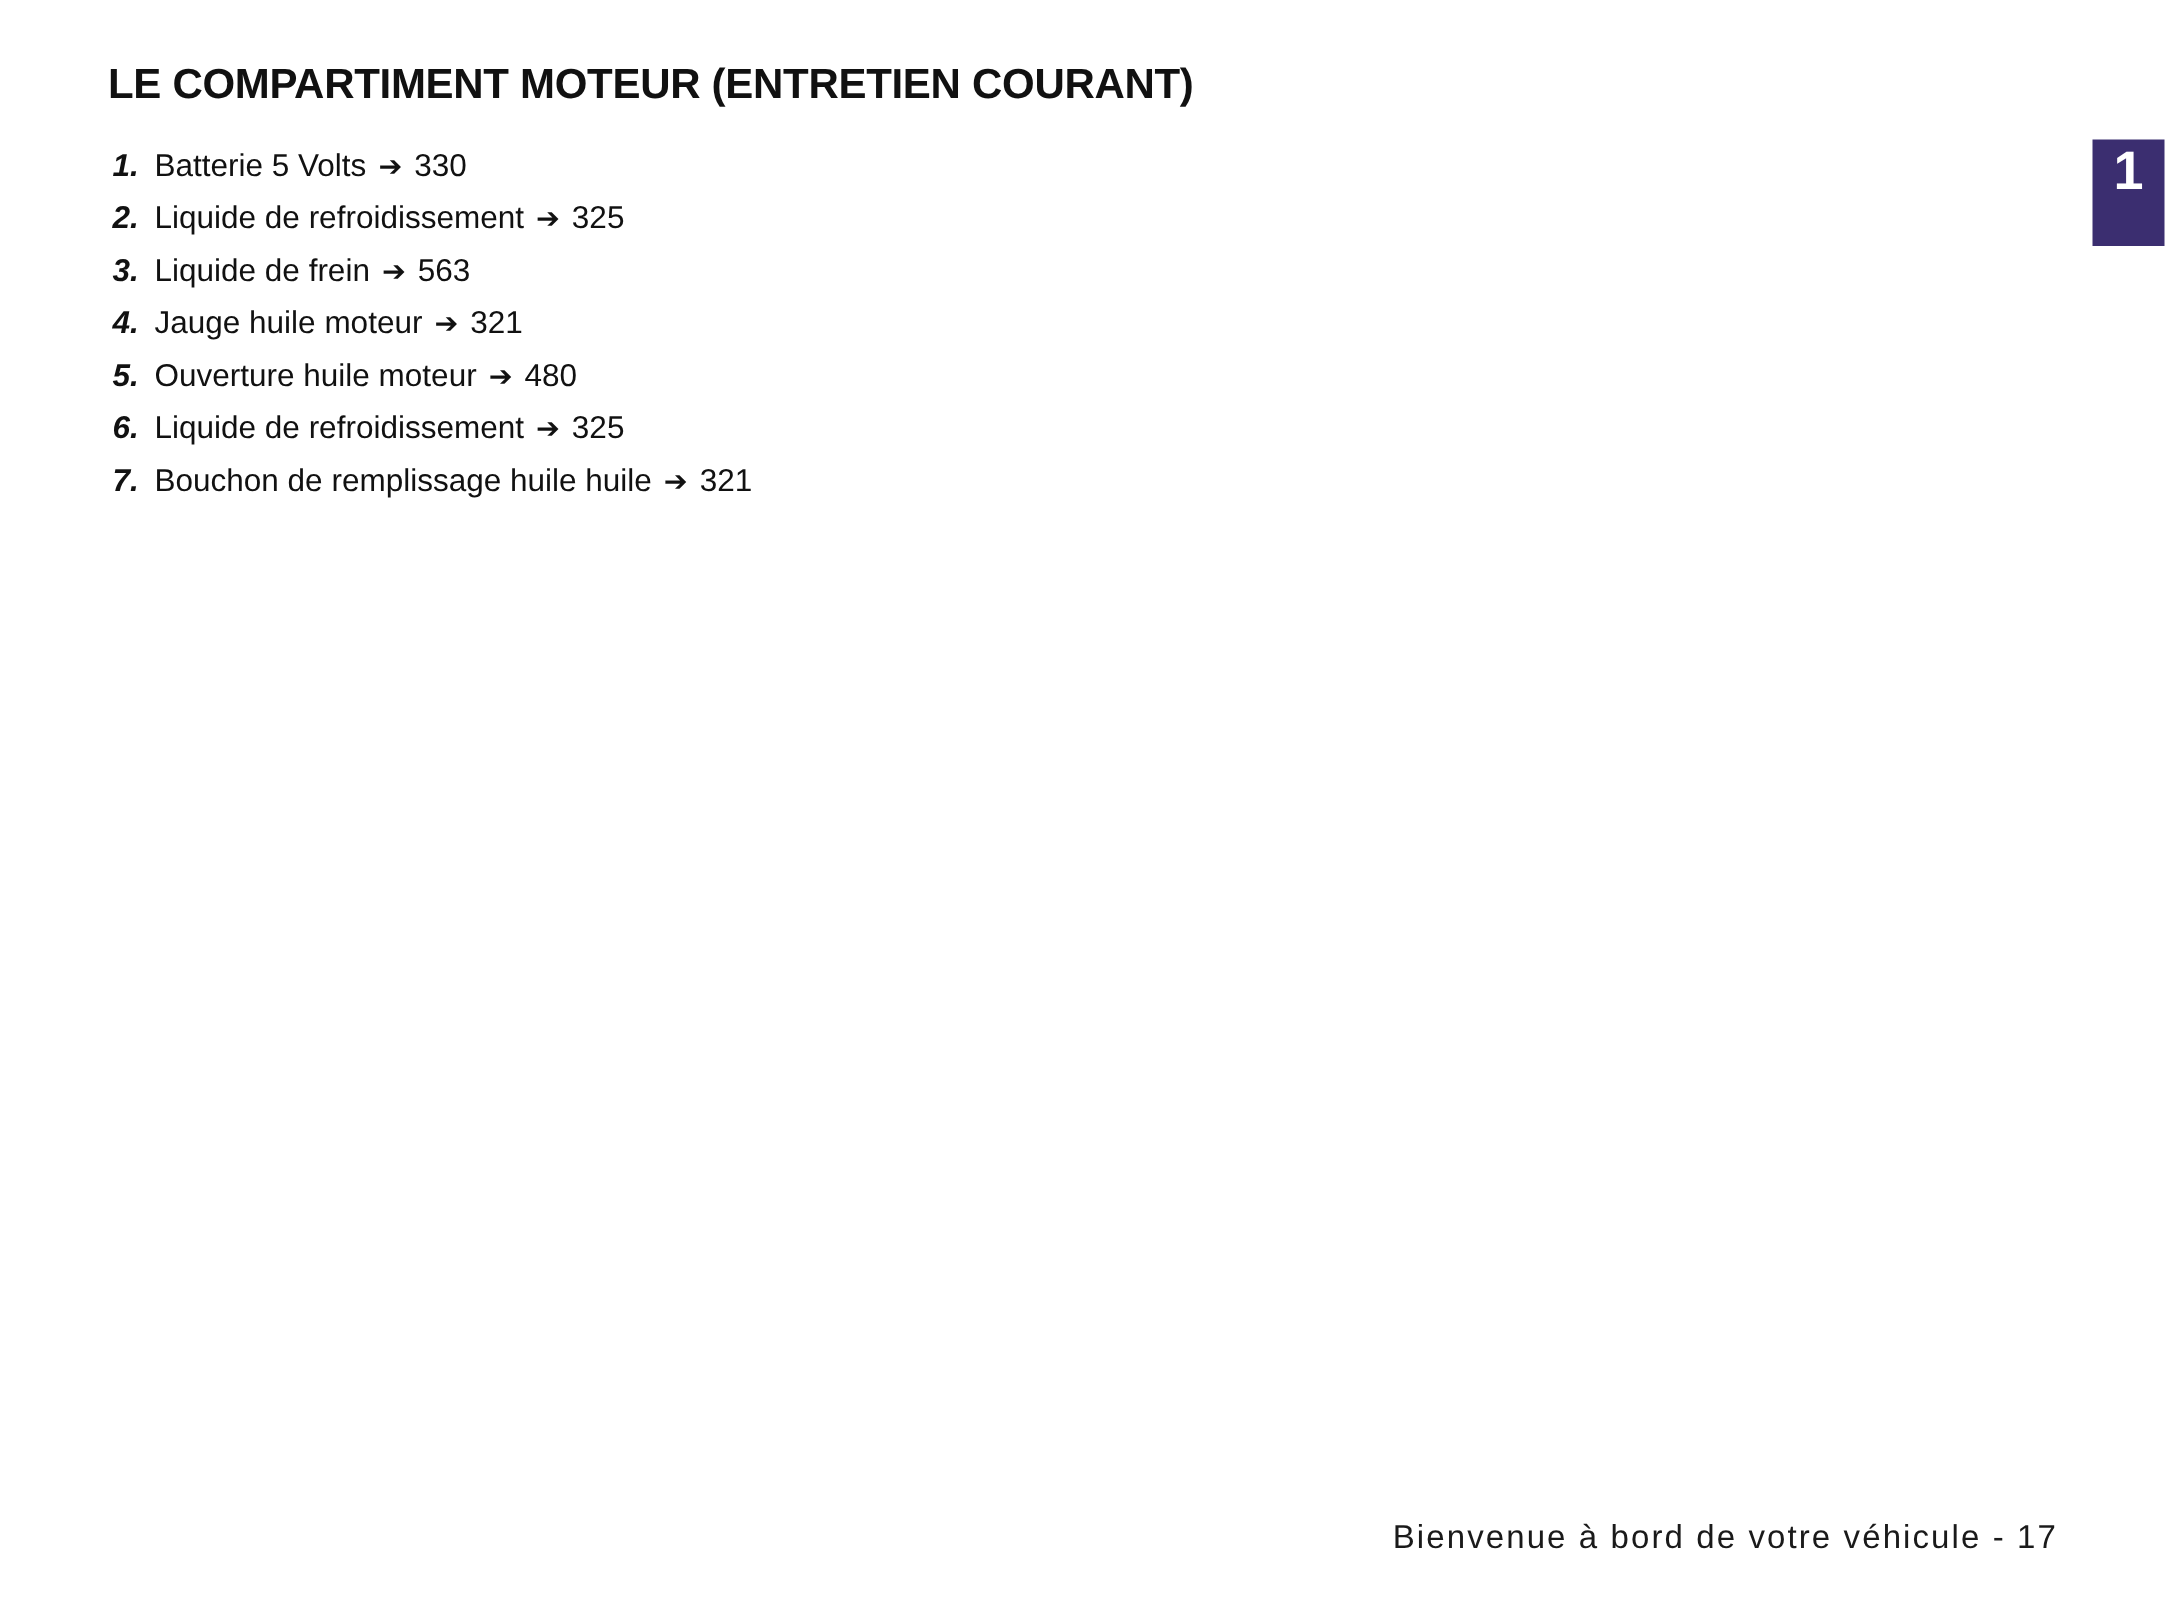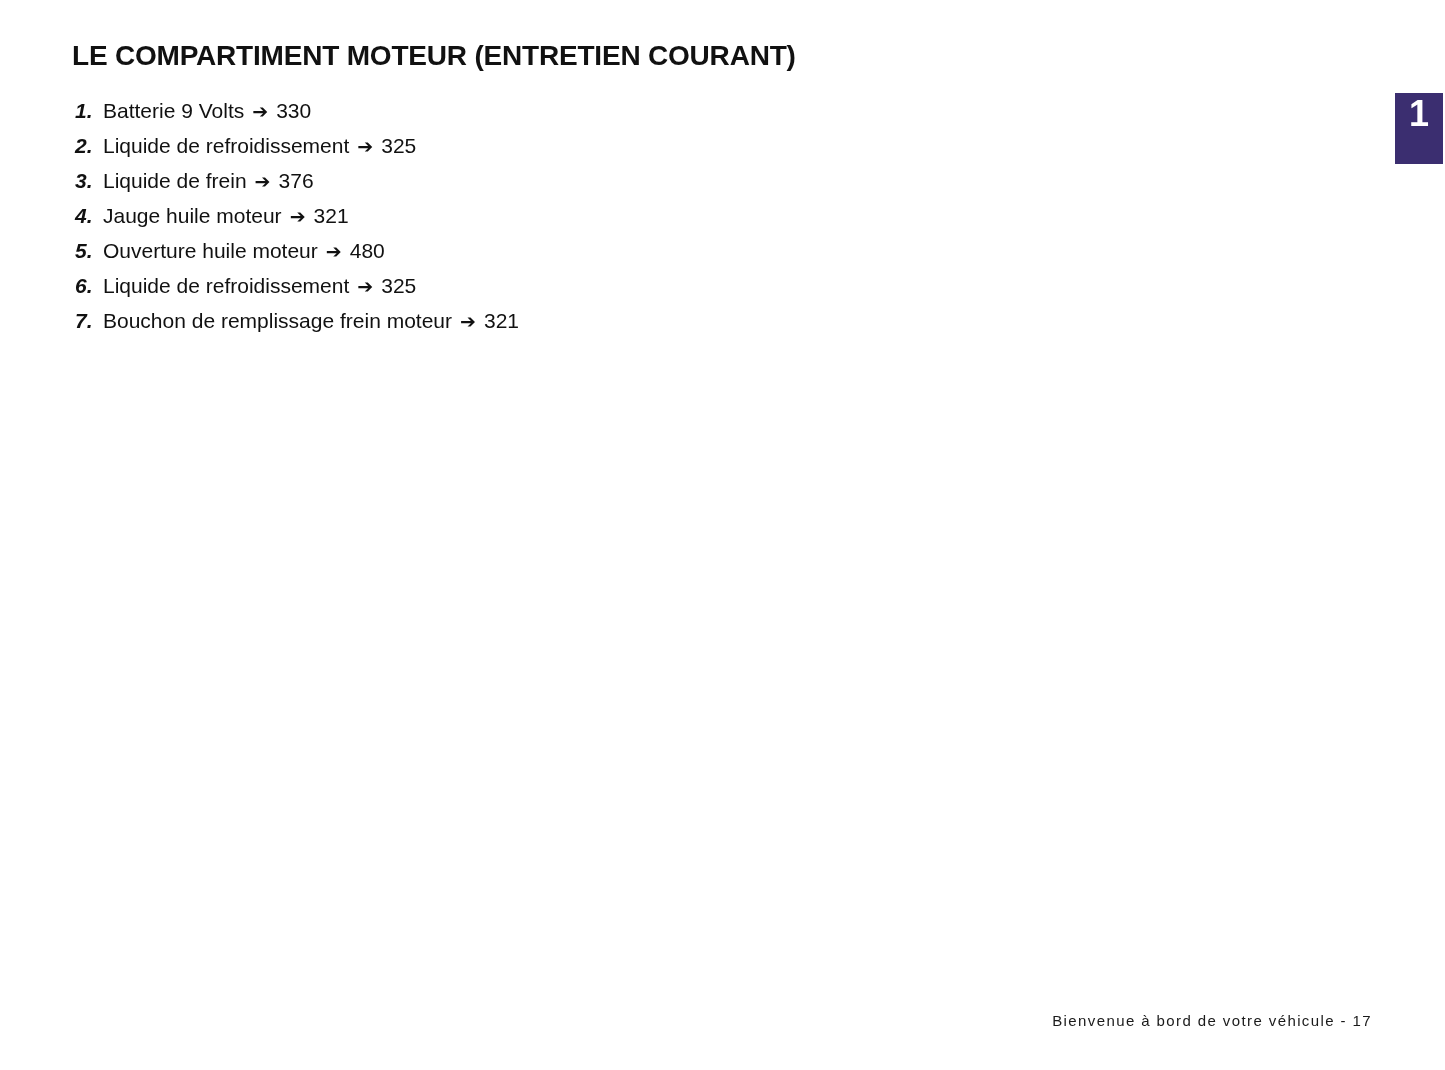--- a/index.html
+++ b/index.html
@@ -62,53 +62,53 @@
     align-items: flex-start;
     padding-top: 1px;
     font-weight: bold;
     font-size: 36px;
     line-height: 40px;
   }
 
   .footer {
     position: absolute;
     right: 73px; top: 1012px;
-    font-size: 15px;
+    font-size: 22px;
     letter-spacing: 1.4px;
     white-space: nowrap;
     color: #1a1a1a;
   }
 </style>
 </head>
 <body style="background: rgb(255, 255, 255); color: rgb(17, 17, 17);">
 
 <div class="page">
 
   <h1 class="title">LE COMPARTIMENT MOTEUR (ENTRETIEN COURANT)</h1>
 
   <ol class="parts-list">
   <li>
     <span class="num">1.</span>
-    <span class="label">Batterie 9 Volts</span>
+    <span class="label">Batterie 5 Volts</span>
     <span class="arrow">➔</span>
     <span class="pageref">330</span>
   </li>
 
   <li>
     <span class="num">2.</span>
     <span class="label">Liquide de refroidissement</span>
     <span class="arrow">➔</span>
     <span class="pageref">325</span>
   </li>
 
   <li>
     <span class="num">3.</span>
     <span class="label">Liquide de frein</span>
     <span class="arrow">➔</span>
-    <span class="pageref">376</span>
+    <span class="pageref">563</span>
   </li>
 
   <li>
     <span class="num">4.</span>
     <span class="label">Jauge huile moteur</span>
     <span class="arrow">➔</span>
     <span class="pageref">321</span>
   </li>
 
   <li>
@@ -120,21 +120,21 @@
 
   <li>
     <span class="num">6.</span>
     <span class="label">Liquide de refroidissement</span>
     <span class="arrow">➔</span>
     <span class="pageref">325</span>
   </li>
 
   <li>
     <span class="num">7.</span>
-    <span class="label">Bouchon de remplissage frein moteur</span>
+    <span class="label">Bouchon de remplissage huile huile</span>
     <span class="arrow">➔</span>
     <span class="pageref">321</span>
   </li>
 </ol>
 
   <div class="chapter-tab" style="background: rgb(59, 46, 112); color: rgb(255, 255, 255);">
     <span>1</span>
   </div>
 
   <div class="footer">Bienvenue à bord de votre véhicule - 17</div>

